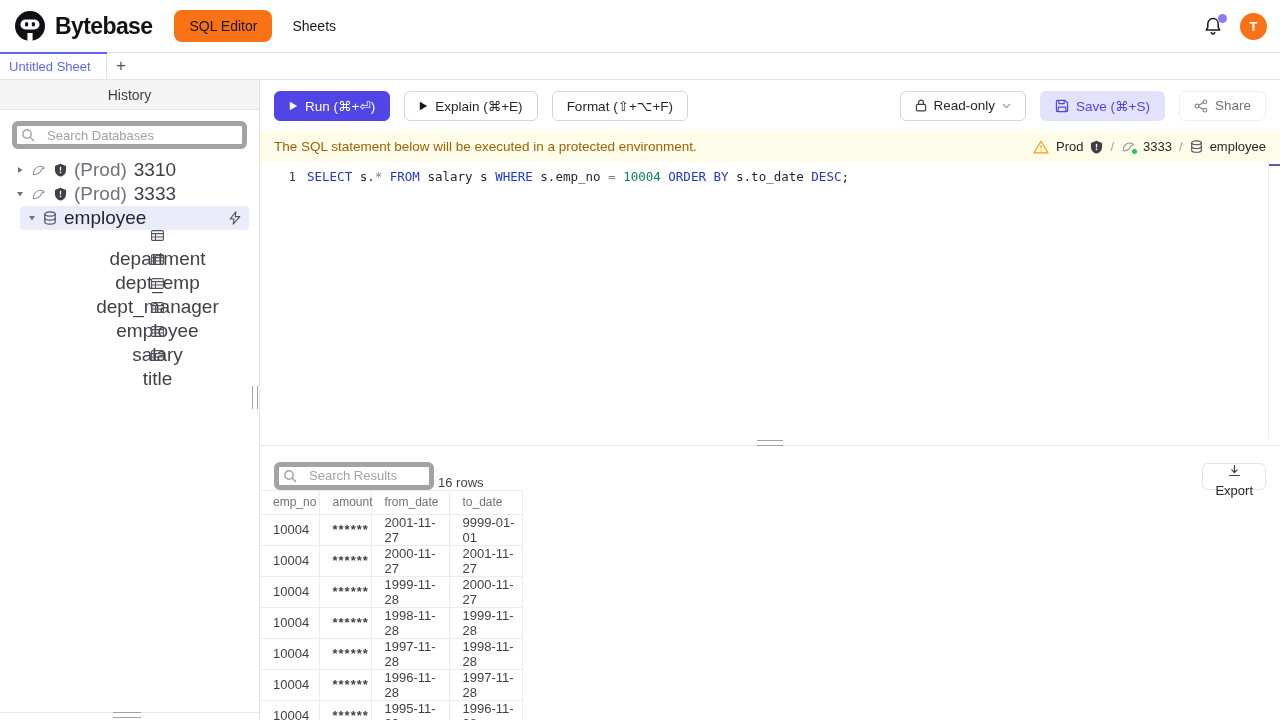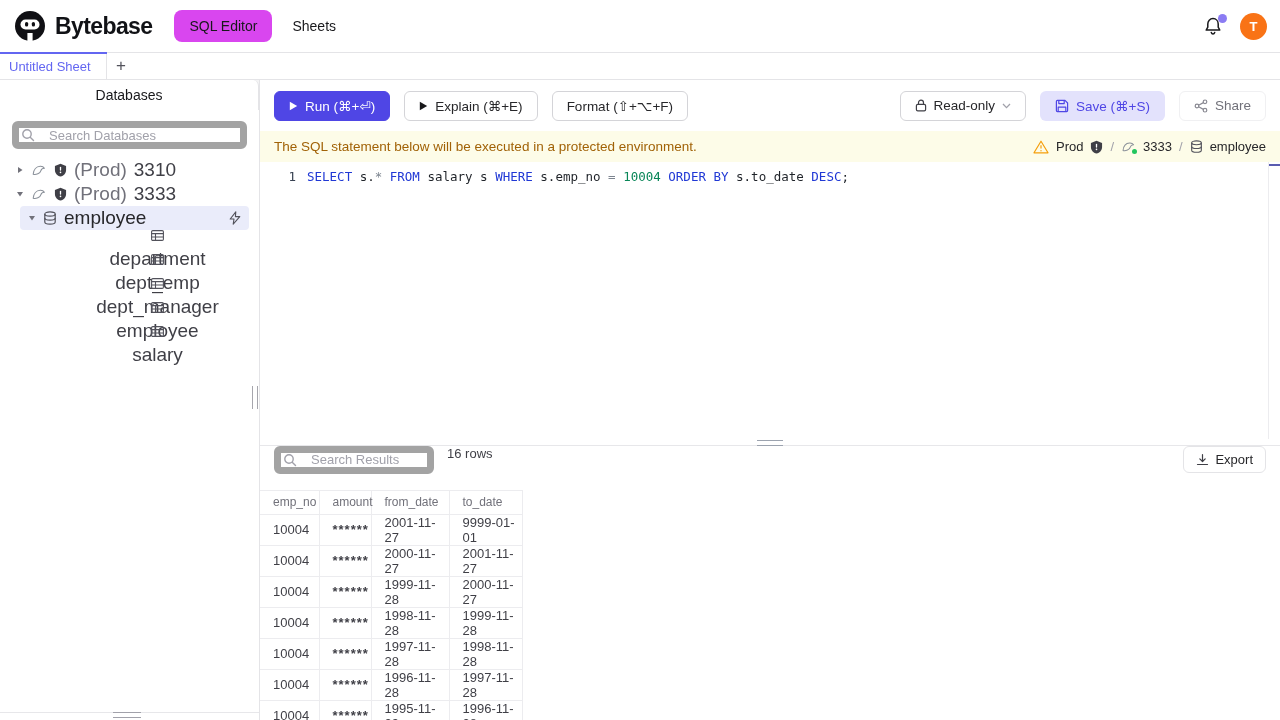--- a/index.html
+++ b/index.html
@@ -5,21 +5,21 @@
   html,body{margin:0;padding:0;background:#fff;}
   .app{position:relative;width:1280px;height:720px;background:#fff;overflow:hidden;
        font-family:"Liberation Sans","DejaVu Sans",sans-serif;color:#18181b;}
   svg{display:block;flex-shrink:0;}
 
   
   .topbar{position:absolute;top:0;left:0;right:0;height:52px;display:flex;align-items:center;padding:0 13px 0 14px;box-sizing:border-box;}
   .brand{display:flex;align-items:center;gap:9px;cursor:pointer;}
   .brand-text{font-size:23px;font-weight:800;letter-spacing:-0.6px;color:#111216;}
   .topnav{display:flex;align-items:center;margin-left:22px;gap:12px;}
-  .nav-pill{background:#d946ef;border-radius:8px;padding:8px 15px;font-size:14px;font-weight:500;cursor:pointer;}
+  .nav-pill{background:#f97316;border-radius:8px;padding:8px 15px;font-size:14px;font-weight:500;cursor:pointer;}
   .nav-link{padding:8px 8px;font-size:14px;font-weight:500;cursor:pointer;}
   .top-right{margin-left:auto;display:flex;align-items:center;gap:16px;}
   .bell-wrap{position:relative;width:21px;height:21px;cursor:pointer;}
   .badge-dot{position:absolute;top:-2px;right:-3px;width:9px;height:9px;border-radius:50%;background:#8b7cf3;}
   .avatar{width:27px;height:27px;border-radius:50%;background:#f97316;color:#fff;font-size:13px;font-weight:700;
           display:flex;align-items:center;justify-content:center;cursor:pointer;}
 
   
   .tabbar{position:absolute;top:52px;left:0;right:0;height:28px;border-top:1px solid #e4e4e7;border-bottom:1px solid #e4e4e7;
           display:flex;box-sizing:border-box;background:#fff;}
@@ -32,21 +32,21 @@
 
   
   .sidebar{position:absolute;top:80px;left:0;width:260px;bottom:0;border-right:1px solid #e4e4e7;box-sizing:border-box;background:#fff;}
   .side-tabs{display:flex;height:30px;background:#f4f4f5;}
   .side-tab{flex:1;display:flex;align-items:center;justify-content:center;font-size:14px;color:#3f3f46;
             border-bottom:1px solid #e4e4e7;cursor:pointer;box-sizing:border-box;}
   .side-tab.active{background:#fff;color:#18181b;font-weight:500;border-bottom:none;border-right:1px solid #e4e4e7;border-radius:0 6px 0 0;}
   .side-search{padding:11px 12px 9px;}
   .search-box{position:relative;}
   .search-box svg{position:absolute;left:9px;top:50%;transform:translateY(-50%);}
-  .search-input{width:100%;box-sizing:border-box;height:28px;border:7px solid #a3a3a3;border-radius:6px;background:#fff;
+  .search-input{width:100%;box-sizing:border-box;height:28px;border:5px solid #a3a3a3;border-radius:6px;background:#fff;
                 padding:0 8px 0 30px;font-size:13px;font-family:inherit;color:#1d4ed8;outline:none;}
   .search-input::placeholder{color:#a1a1aa;}
   .tree{font-size:19px;color:#3f3f46;}
   .tree-row{height:24px;display:flex;align-items:center;gap:7px;cursor:pointer;box-sizing:border-box;}
   .tree-row.instance{padding-left:16px;}
   .env{color:#71717a;}
   .inst-id{color:#3f3f46;font-weight:500;}
   .tree-row.db{margin:0 10px 0 20px;padding-left:8px;border-radius:4px;}
   .tree-row.db.selected{background:#eaecfa;}
   .db-label{color:#27272a;}
@@ -84,26 +84,26 @@
   .tk-op{color:#7d8590;}
   .tk-pl{color:#1f2329;}
   .scroll-track{position:absolute;top:0;right:0;bottom:0;width:11px;border-left:1px solid #ececef;}
   .scroll-marker{position:absolute;top:2px;left:0;right:0;height:2px;background:#5a5cb0;}
 
   .h-divider{height:6px;position:relative;border-bottom:1px solid #e7e7ea;flex-shrink:0;background:#fff;cursor:row-resize;}
   .h-handle{position:absolute;left:497px;top:1px;width:26px;height:4px;border-top:1px solid #9ca3af;border-bottom:1px solid #9ca3af;}
 
   
   .results{flex:1;overflow:hidden;position:relative;background:#fff;}
-  .results-header{height:44px;display:flex;align-items:flex-start;padding:0 14px;gap:13px;box-sizing:border-box;}
+  .results-header{height:44px;display:flex;align-items:flex-end;padding:0 14px;gap:4px;box-sizing:border-box;}
   .rsearch{position:relative;width:160px;flex-shrink:0;}
   .rsearch svg{position:absolute;left:9px;top:50%;transform:translateY(-50%);}
   .rowcount{font-size:13px;color:#3f3f46;}
   .export-btn{margin-left:auto;height:27px;padding:0 12px;gap:6px;border:1px solid #e4e4e7;border-radius:6px;display:inline-flex;
-              align-items:center;font-size:13px;font-weight:500;color:#27272a;background:#fff;cursor:pointer;font-family:inherit;}
+              align-items:center;font-size:13px;font-weight:500;color:#27272a;background:#fff;cursor:pointer;font-family:inherit;flex-direction:column;}
   .rtable{border-collapse:collapse;table-layout:fixed;width:262px;}
   .rtable th{font-weight:400;font-size:12px;color:#71717a;text-align:left;height:24px;padding:0 0 0 13px;
              border:1px solid #ececef;box-sizing:border-box;}
   .rtable td{font-size:13px;color:#3f3f46;height:23px;padding:0 0 0 13px;border:1px solid #ececef;box-sizing:border-box;}
   .rtable th:first-child,.rtable td:first-child{border-left:none;}
   .rtable th:nth-child(1){width:59px;}
   .rtable th:nth-child(2){width:52px;}
   .rtable th:nth-child(3){width:78px;}
   .rtable th:nth-child(4){width:73px;}
   .masked{letter-spacing:1px;font-weight:600;font-size:12px;}
@@ -143,21 +143,21 @@
   <div class="tabbar">
     <div class="sheet-tab">
       <span class="sheet-tab-label">Untitled Sheet</span>
       <span class="sheet-dot"></span>
     </div>
     <div class="add-tab">+</div>
   </div>
 
   <aside class="sidebar">
     <div class="side-tabs">
-      <div class="side-tab active">Databases</div>
+      <div class="side-tab">History</div>
     </div>
     <div class="side-search">
       <div class="search-box">
         <svg width="14" height="14" viewBox="0 0 14 14" fill="none" stroke="#a1a1aa" stroke-width="1.4" stroke-linecap="round">
           <circle cx="6" cy="6" r="4.2"></circle>
             <path d="M9.2 9.2 L12.5 12.5"></path>
         </svg>
         <input class="search-input" placeholder="Search Databases" style="">
       </div>
     </div>
@@ -237,20 +237,27 @@
             <path d="M0.6 3.6 H12.4 M0.6 7 H12.4 M4.5 3.6 V10.4"></path>
           </svg>
         <span>employee</span>
       </div>
       <div class="tree-row tbl">
         <svg width="13" height="11" viewBox="0 0 13 11" fill="none" stroke="#52525b" stroke-width="1.1">
             <rect x="0.6" y="0.6" width="11.8" height="9.8" rx="1.2"></rect>
             <path d="M0.6 3.6 H12.4 M0.6 7 H12.4 M4.5 3.6 V10.4"></path>
           </svg>
         <span>salary</span>
+      </div>
+      <div class="tree-row tbl">
+        <svg width="13" height="11" viewBox="0 0 13 11" fill="none" stroke="#52525b" stroke-width="1.1">
+            <rect x="0.6" y="0.6" width="11.8" height="9.8" rx="1.2"></rect>
+            <path d="M0.6 3.6 H12.4 M0.6 7 H12.4 M4.5 3.6 V10.4"></path>
+          </svg>
+        <span>title</span>
       </div>
     </div>
 
     <div class="side-line"></div>
     <div class="side-bottom-handle"></div>
     <div class="side-right-handle"></div>
   </aside>
 
   <main class="main">
 

